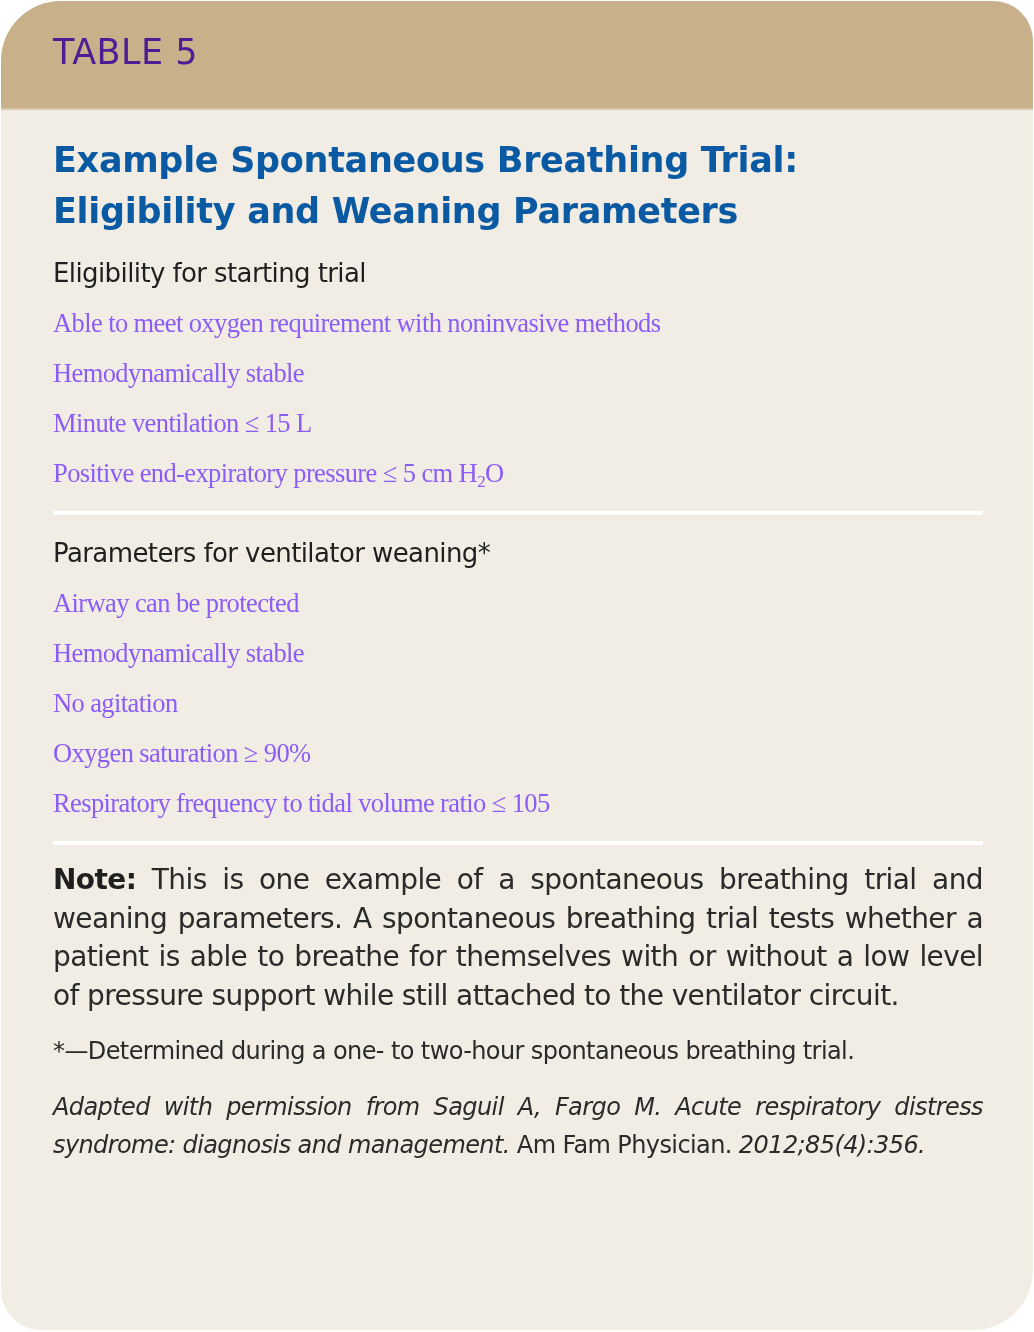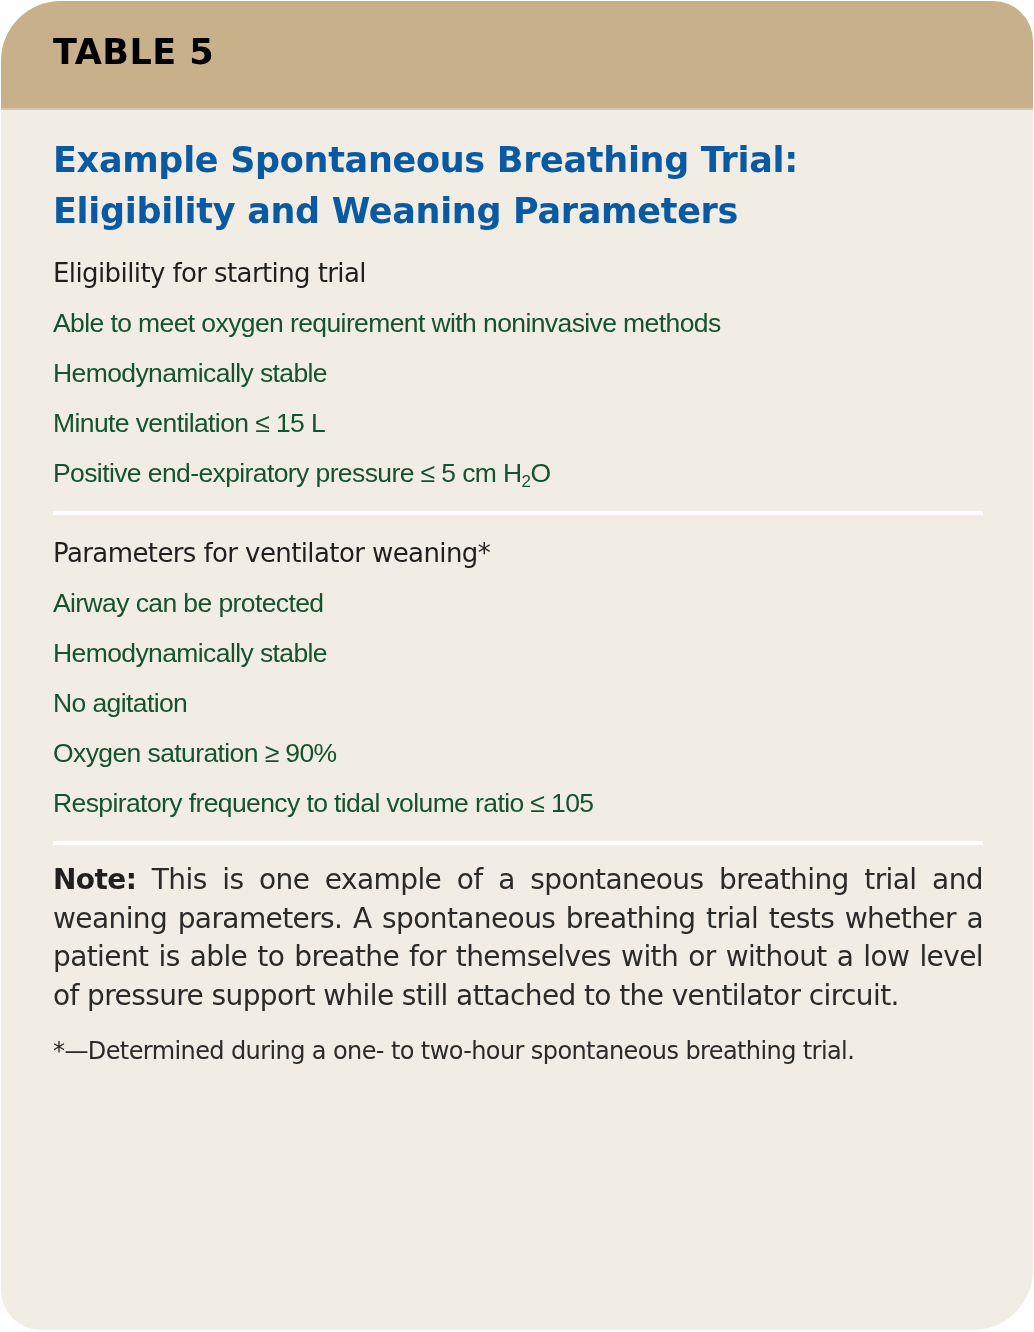--- a/index.html
+++ b/index.html
@@ -31,24 +31,24 @@
       width: 100%;
       height: 107px;
       background: #c8b08b;
       border-bottom: 2px solid #d8c6a6;
     }
     .card-header .label {
       position: absolute;
       left: 52px;
       top: 34px;
       font-family: "DejaVu Sans", sans-serif;
-      font-weight: bold;
+      font-weight: normal;
       font-size: 35px;
       letter-spacing: 0.5px;
-      color: #000000;
+      color: #4c1d95;
       line-height: 1;
     }
     .content {
       position: absolute;
       left: 52px;
       top: 134px;
       width: 930px;
     }
     .title {
       margin: 0;
@@ -61,24 +61,24 @@
     }
     .section-heading {
       font-family: "DejaVu Sans", sans-serif;
       font-weight: normal;
       font-size: 26px;
       line-height: 50px;
       color: #1f1f1f;
       letter-spacing: -0.6px;
     }
     .row {
-      font-family: Liberation Sans, sans-serif;
+      font-family: Liberation Serif, serif;
       font-size: 26.5px;
       line-height: 50px;
-      color: #14532d;
+      color: #8b5cf6;
       letter-spacing: -0.6px;
       white-space: nowrap;
     }
     .row sub {
       font-size: 17px;
       vertical-align: -5px;
       line-height: 0;
     }
     .section-1 {
       margin-top: 11px;
@@ -163,14 +163,15 @@
       <div class="row">Oxygen saturation ≥ 90%</div>
       <div class="row">Respiratory frequency to tidal volume ratio ≤ 105</div>
     </div>
 
     <div class="divider divider-2"></div>
 
     <p class="note"><span class="note-label">Note:</span><span> This is one example of a spontaneous breathing trial and weaning parameters. A spontaneous breathing trial tests whether a patient is able to breathe for themselves with or without a low level of pressure support while still attached to the ventilator circuit.</span></p>
 
     <p class="footnote">*—Determined during a one- to two-hour spontaneous breathing trial.</p>
 
+    <p class="source"><span class="it">Adapted with permission from Saguil A, Fargo M. Acute respiratory distress syndrome: diagnosis and management.</span><span> Am Fam Physician.</span><span class="it"> 2012;85(4):356.</span></p>
   </div>
 </div>
 
 </body></html>

